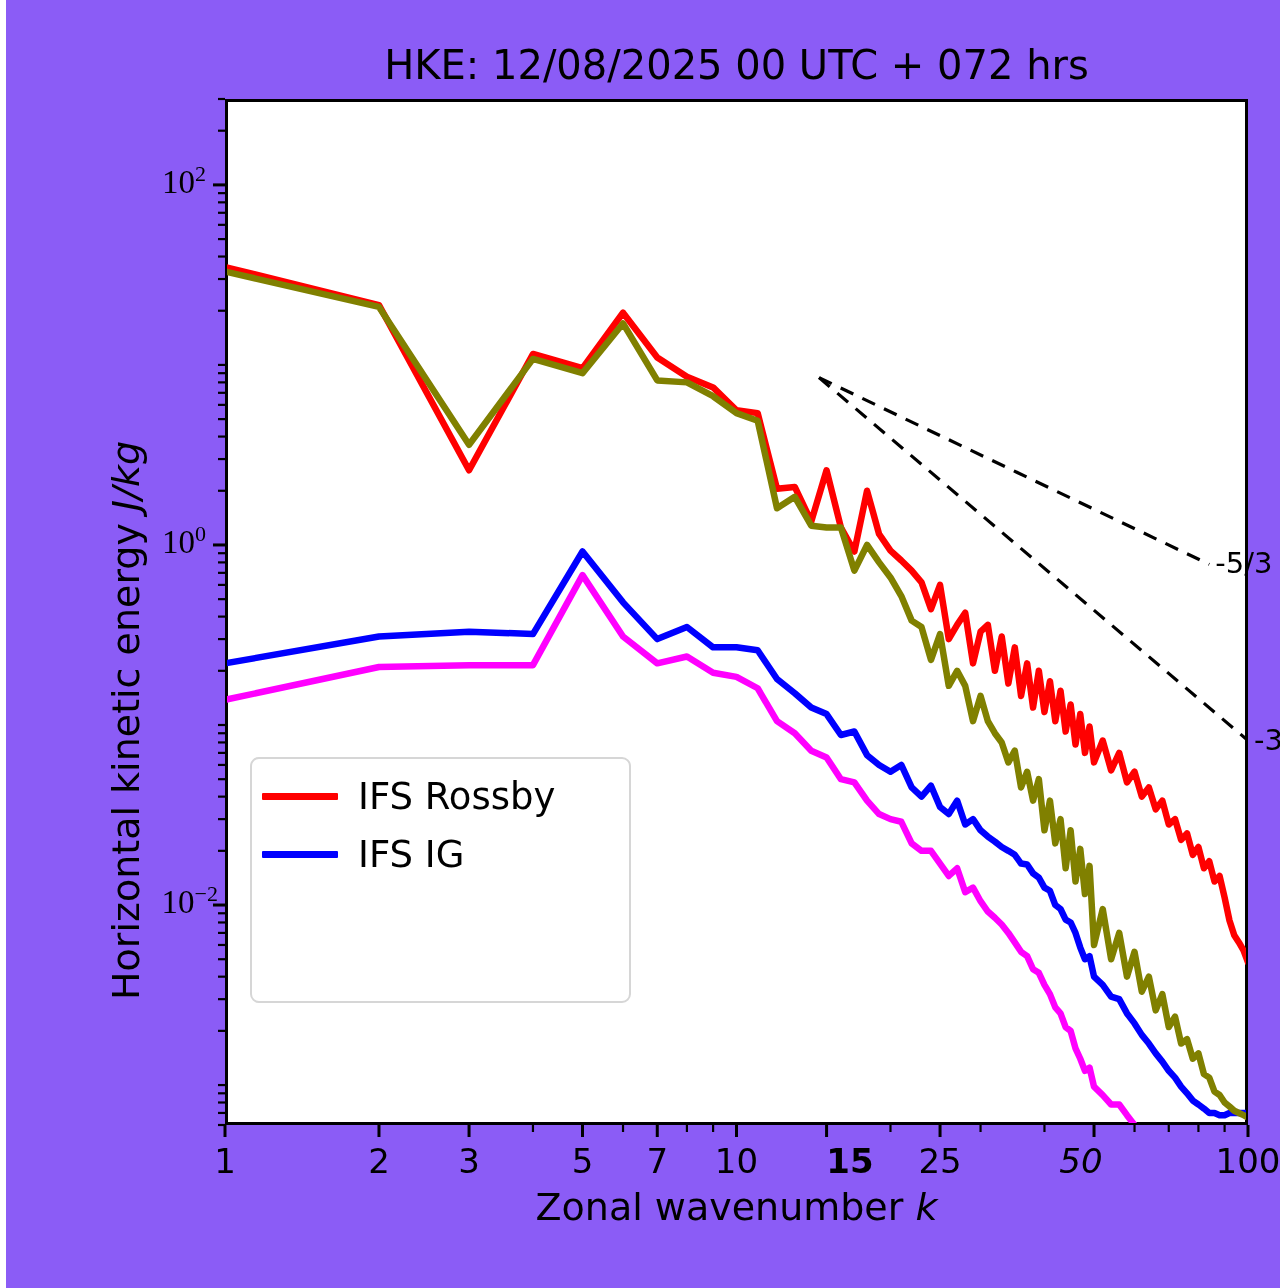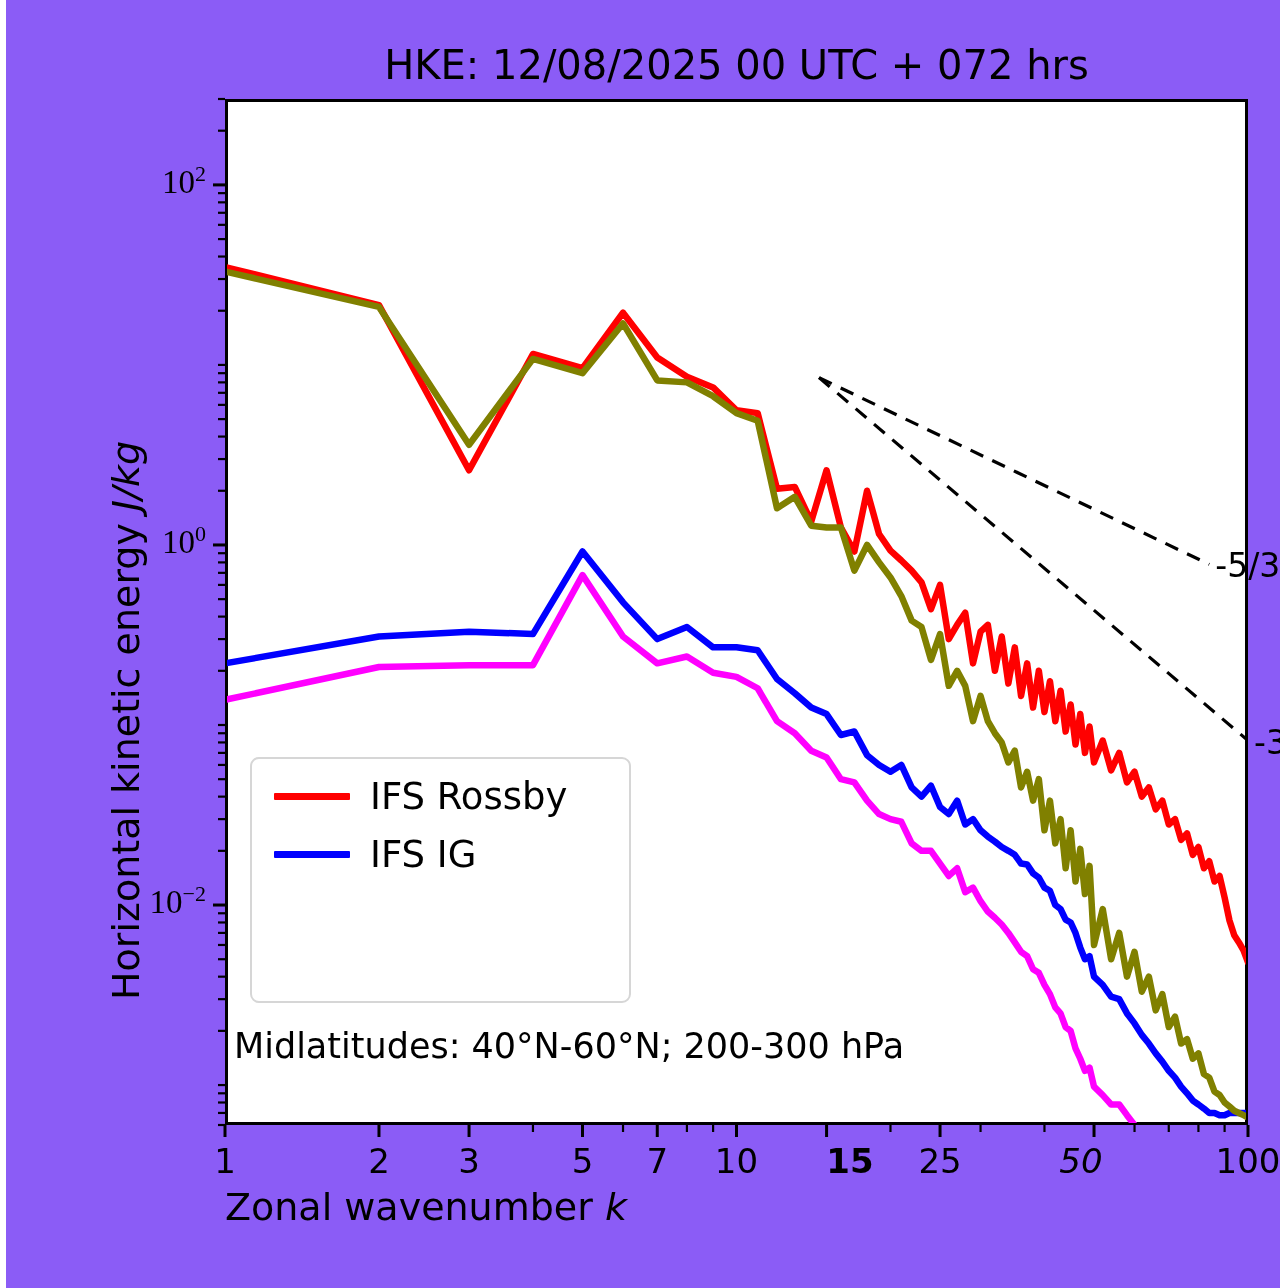--- a/index.html
+++ b/index.html
@@ -21,21 +21,21 @@
 
   #ylabel{
     position:absolute;
     transform:rotate(-90deg);
     transform-origin:left top;
     left:98px;top:1000px;
     font-size:38px;color:#000;white-space:nowrap;
   }
   #ylabel i{font-style:italic;}
   #xlabel{
-    position:absolute;left:219px;top:1185px;width:1023px;
+    position:absolute;left:219px;top:1185px;width:1023px;text-align:center;
     font-size:38px;color:#000;
   }
   #xlabel i{font-style:italic;}
 
   .ytick-label{
     position:absolute;right:0;font-size:33px;color:#000;text-align:right;
     white-space:nowrap;
     font-family:Liberation Serif, serif;
   }
   .ytick-wrap{position:absolute;left:0px;width:200px;}
@@ -44,29 +44,29 @@
   .xtick-label{
     position:absolute;font-size:34px;color:#000;text-align:center;
     transform:translateX(-50%);white-space:nowrap;
   }
 
   #legend{
     position:absolute;left:244px;top:757px;width:381px;height:246px;
     border:2px solid #d6d6d6;border-radius:9px;background:#fff;
     box-sizing:border-box;padding:8px 0 0 0;
   }
-  .legend-row{display:flex;align-items:center;height:58px;padding-left:22px;}
+  .legend-row{display:flex;align-items:center;height:58px;padding-left:10px;}
   .legend-swatch{width:76px;height:7px;flex:0 0 auto;margin-right:20px;border-radius:1px;}
   .legend-text{font-size:37px;color:#000;line-height:1;white-space:nowrap;}
 
   #annotation{
     position:absolute;left:228px;top:1026px;font-size:35px;color:#000;white-space:nowrap;
   }
 
-  .slope-label{position:absolute;font-size:33px;color:#000;white-space:nowrap;}
+  .slope-label{position:absolute;font-size:29px;color:#000;white-space:nowrap;}
 </style>
 </head>
 <body>
 
 <div id="root">
 
   <div id="chart-title">HKE: 12/08/2025 00 UTC + 072 hrs</div>
 
   <div id="plot-frame"></div>
 
@@ -170,21 +170,21 @@
   </div>
 
   <div id="ytick-layer">
       <div class="ytick-wrap" style="top: 160.897px; left: 0px; width: 203px;">
         <div class="ytick-label" style="right: auto; left: 0px; width: 200px; text-align: right;"><span>10</span><sup>2</sup></div>
       </div>
       <div class="ytick-wrap" style="top: 520.962px; left: 0px; width: 203px;">
         <div class="ytick-label" style="right: auto; left: 0px; width: 200px; text-align: right;"><span>10</span><sup>0</sup></div>
       </div>
       <div class="ytick-wrap" style="top: 881.027px; left: 0px; width: 203px;">
-        <div class="ytick-label" style="right: auto; left: 0px; width: 200px; text-align: right;"><span>10</span><sup>−2</sup></div>
+        <div class="ytick-label" style="right: auto; left: 0px; width: 200px; text-align: right; padding-left: 12px;"><span>10</span><sup>−2</sup></div>
       </div>
     </div>
   <div id="xtick-layer">
       <div class="xtick-label" style="left: 219px; top: 1141px;">1</div>
       <div class="xtick-label" style="left: 372.977px; top: 1141px;">2</div>
       <div class="xtick-label" style="left: 463.048px; top: 1141px;">3</div>
       <div class="xtick-label" style="left: 576.523px; top: 1141px;">5</div>
       <div class="xtick-label" style="left: 651.268px; top: 1141px;">7</div>
       <div class="xtick-label" style="left: 730.5px; top: 1141px;">10</div>
       <div class="xtick-label" style="left: 844px; top: 1141px; font-weight: bold;">15</div>
@@ -201,15 +201,14 @@
       <div class="legend-row">
         <span class="legend-swatch" style="background: rgb(255, 0, 0);"></span>
         <span class="legend-text">IFS Rossby</span>
       </div>
       <div class="legend-row">
         <span class="legend-swatch" style="background: rgb(0, 0, 255);"></span>
         <span class="legend-text">IFS IG</span>
       </div>
     </div>
 
-  <div id="annotation">Midlatitudes: 40°N-60°N; 200-300 hPa</div>
 
 </div>
 
 </body></html>

